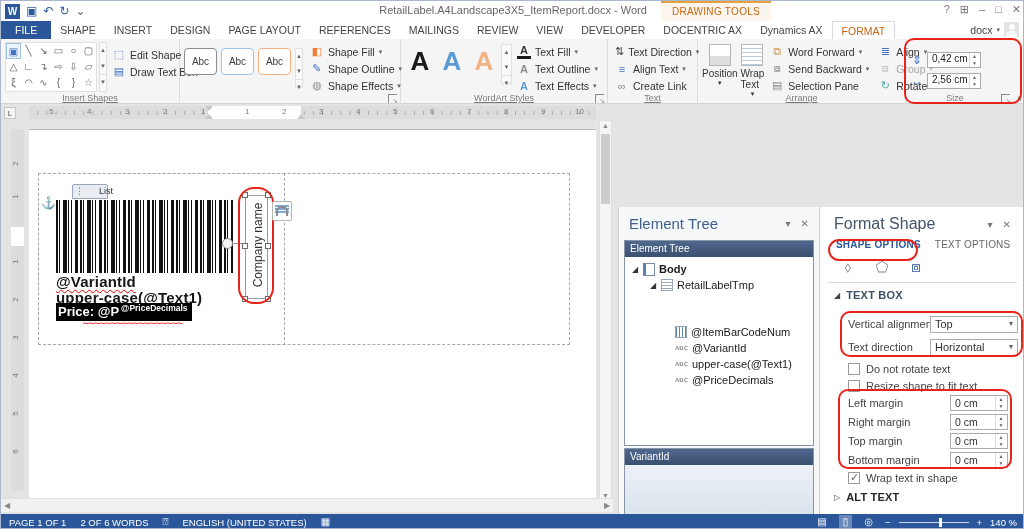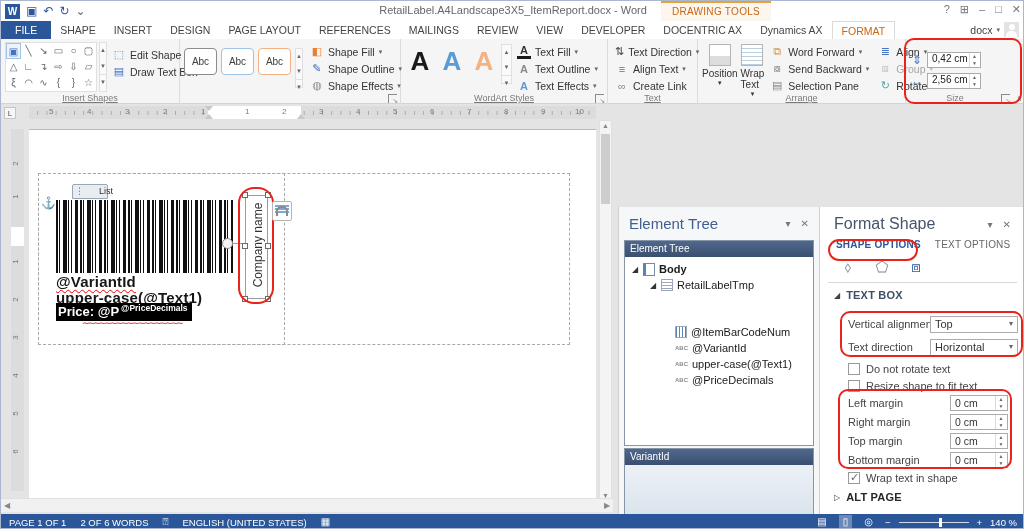--- a/index.html
+++ b/index.html
@@ -601,21 +601,21 @@
       </div>
     </div>
 
     <div class="chkrow" style="top:264px;">
       <span class="cb checked"></span>
       <span>Wrap text in shape</span>
     </div>
 
     <div style="position:absolute; top:284px; left:14px; display:flex; gap:6px; align-items:center;">
       <span style="font-size:8px; color:#444;">▷</span>
-      <span class="sect" style="color:#262626;">ALT PAGE</span>
+      <span class="sect" style="color:#262626;">ALT TEXT</span>
     </div>
 
     <div class="abs redbox" style="left:8px; top:32px; width:90px; height:22px; border-radius:11px;"></div>
     <div class="abs redbox" style="left:20px; top:104px; width:183px; height:46px;"></div>
     <div class="abs redbox" style="left:18px; top:182px; width:174px; height:80px;"></div>
   </div>
 </div>
 
 <div class="abs" id="statusbar">
   <span>PAGE 1 OF 1</span>

